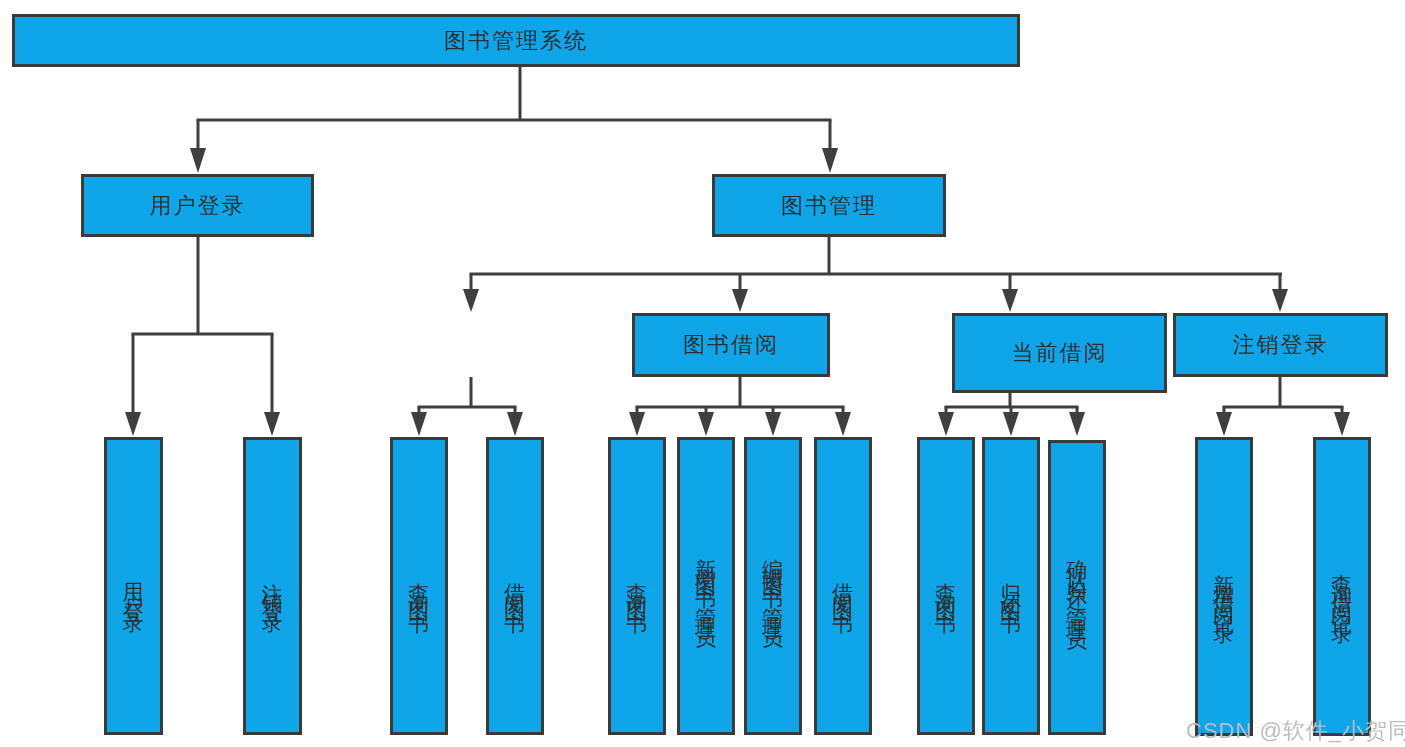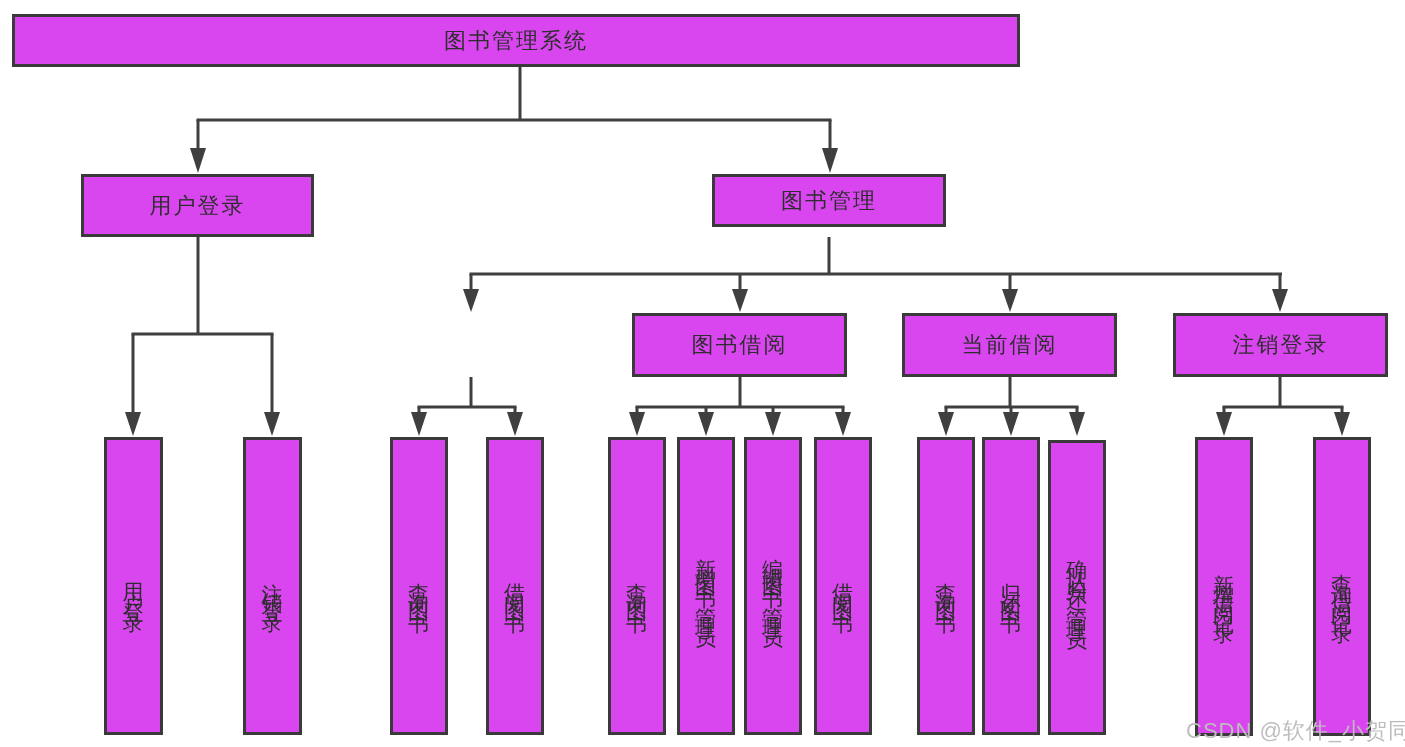--- a/index.html
+++ b/index.html
@@ -14,21 +14,21 @@
   svg.connectors {
     position: absolute;
     left: 0; top: 0;
     width: 1405px; height: 747px;
     pointer-events: none;
     z-index: 1;
   }
   .box {
     position: absolute;
     box-sizing: border-box;
-    background: #d946ef;
+    background: #0ea5e9;
     border: 3px solid #3a3a3a;
     display: flex;
     align-items: center;
     justify-content: center;
     color: #2e2e2e;
     z-index: 2;
   }
   .box.h { font-size: 22px; letter-spacing: 2px; white-space: nowrap; }
   .vt {
     writing-mode: vertical-lr;
@@ -123,24 +123,24 @@
       <polygon points="1069,412 1085,412 1077,436"></polygon>
 
       <polygon points="1216,412 1232,412 1224,436"></polygon>
       <polygon points="1334,412 1350,412 1342,436"></polygon>
     </g>
   </svg>
 
   <div class="box h" style="left:12px;top:14px;width:1008px;height:53px">图书管理系统</div>
 
   <div class="box h" style="left:81px;top:174px;width:233px;height:63px">用户登录</div>
-  <div class="box h" style="left:712px;top:174px;width:234px;height:53px">图书管理</div>
+  <div class="box h" style="left:712px;top:174px;width:234px;height:63px">图书管理</div>
 
-  <div class="box h" style="left:632px;top:313px;width:215px;height:64px">图书借阅</div>
-  <div class="box h" style="left:902px;top:313px;width:215px;height:64px">当前借阅</div>
+  <div class="box h" style="left:632px;top:313px;width:198px;height:64px">图书借阅</div>
+  <div class="box h" style="left:952px;top:313px;width:215px;height:80px">当前借阅</div>
   <div class="box h" style="left:1173px;top:313px;width:215px;height:64px">注销登录</div>
 
   <div class="box v" style="left:104px;top:437px;width:59px;height:298px">
     <span class="vt">用户登录</span>
   </div>
   <div class="box v" style="left:243px;top:437px;width:59px;height:298px">
     <span class="vt">注销登录</span>
   </div>
 
   <div class="box v" style="left:390px;top:437px;width:58px;height:298px">

